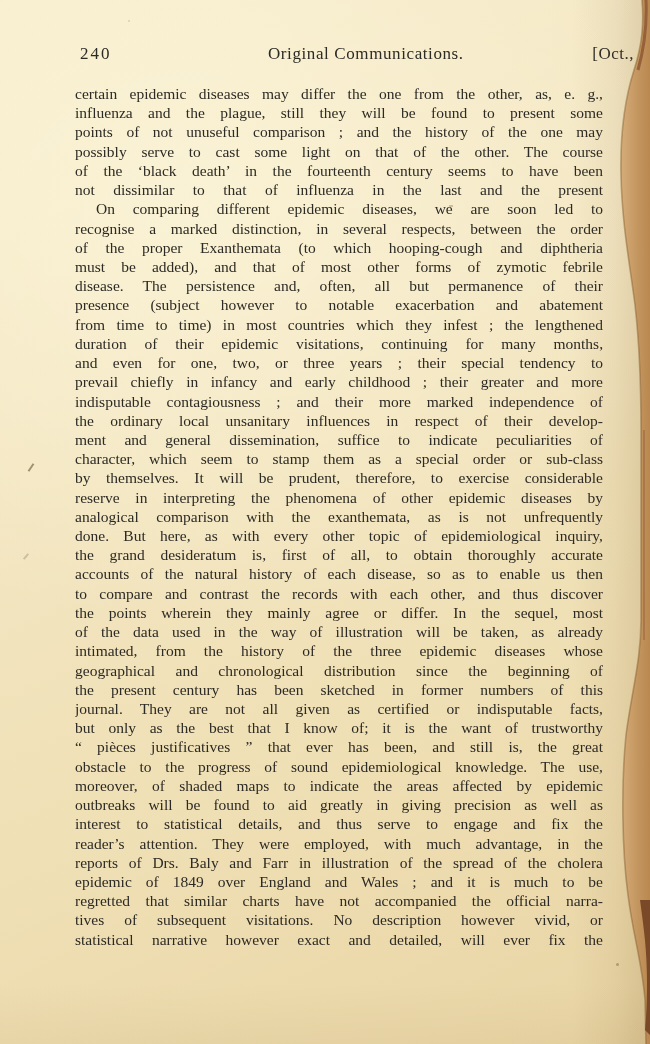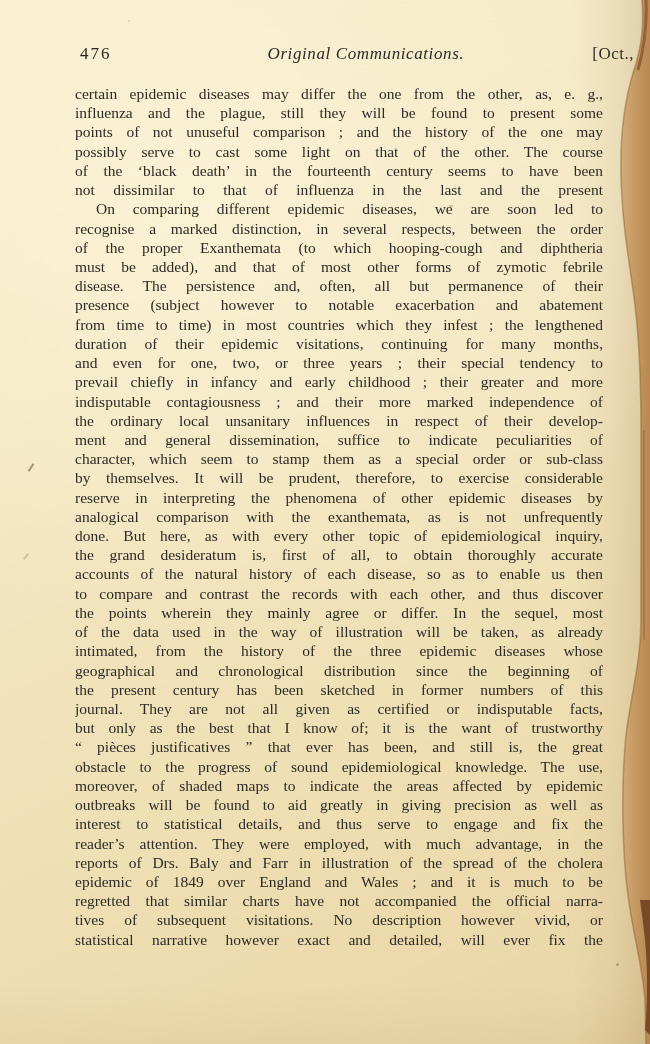--- a/index.html
+++ b/index.html
@@ -24,21 +24,21 @@
     background:linear-gradient(to bottom, rgba(150,115,60,0) 0%, rgba(150,115,60,0.07) 100%);
     pointer-events:none;
   }
   .header {
     position:absolute; top:44px; left:80px; right:14px; height:24px;
     font-size:17px;
   }
   .page-number { position:absolute; left:0; top:0; letter-spacing:2px; }
   .header-title {
     position:absolute; left:50%; transform:translateX(-46%);
-    font-style:italic; letter-spacing:0.6px; white-space:nowrap;
+    letter-spacing:0.6px; white-space:nowrap;
   }
   .issue { position:absolute; right:2px; top:0; letter-spacing:0.5px; }
   .body-text {
     position:absolute; top:84px; left:75px; width:528px;
     font-size:15.5px; line-height:19.22px;
   }
   .line {
     text-align:justify; text-align-last:justify;
     height:19.22px; overflow:hidden;
     word-spacing:0.4px;
@@ -52,21 +52,21 @@
   .speck.s3 { left:616px; top:963px; width:3px; height:3px;  border-radius:50%; opacity:.7; }
   .speck.s4 { left:449px; top:205px; width:4px; height:2px;  opacity:.5; }
   .speck.s5 { left:128px; top:20px;  width:2px; height:2px;  border-radius:50%; opacity:.35; }
 </style>
 </head>
 <body>
 
 <div class="page">
 
   <div class="header">
-    <span class="page-number">476</span>
+    <span class="page-number">240</span>
     <span class="header-title">Original Communications.</span>
     <span class="issue">[Oct.,</span>
   </div>
 
   <div class="body-text">
       <div class="para">
         <div class="line">certain epidemic diseases may differ the one from the other, as, e. g.,</div>
         <div class="line">influenza and the plague, still they will be found to present some</div>
         <div class="line">points of not unuseful comparison ; and the history of the one may</div>
         <div class="line">possibly serve to cast some light on that of the other. The course</div>

